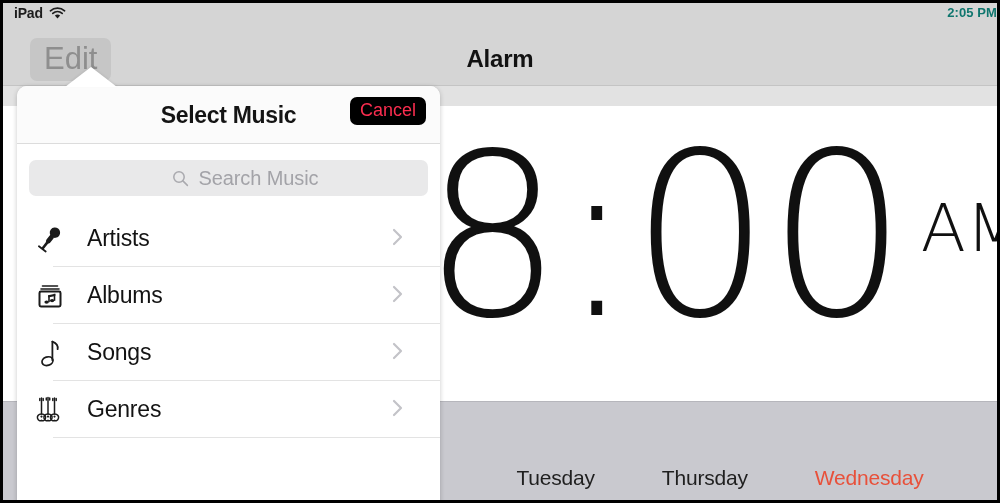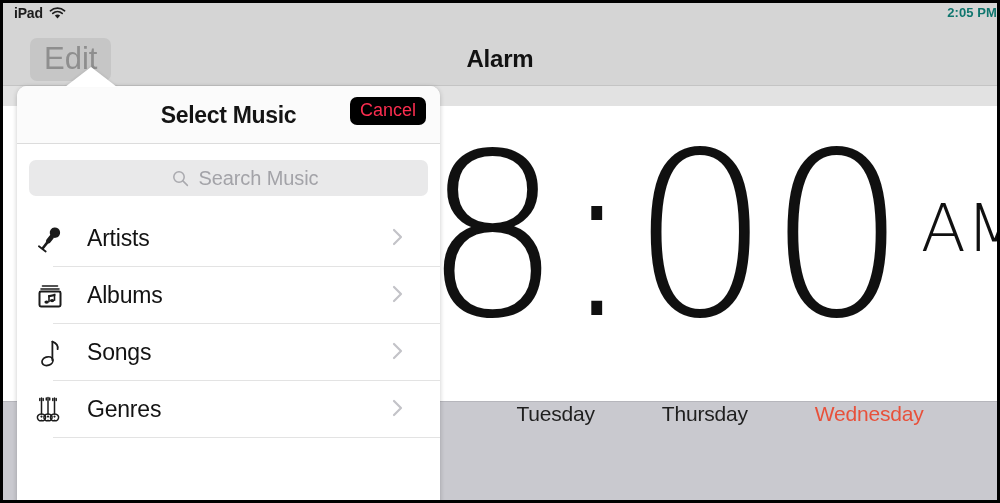--- a/index.html
+++ b/index.html
@@ -141,23 +141,23 @@
     border-top: 1px solid #b6b6bc;
     z-index: 1;
   }
   #day-row {
     position: absolute;
     left: 440px;
     right: 0;
     top: 0;
     bottom: 0;
     display: flex;
-    align-items: flex-start;
+    align-items: flex-end;
     justify-content: space-around;
-    padding: 0 40px;
+    padding: 10px 40px;
     box-sizing: border-box;
   }
   .day-item {
     font-size: 21px;
     color: #1f1f1f;
     cursor: pointer;
     user-select: none;
     letter-spacing: -0.2px;
   }
   .day-item.selected { color: #e8503a; }

